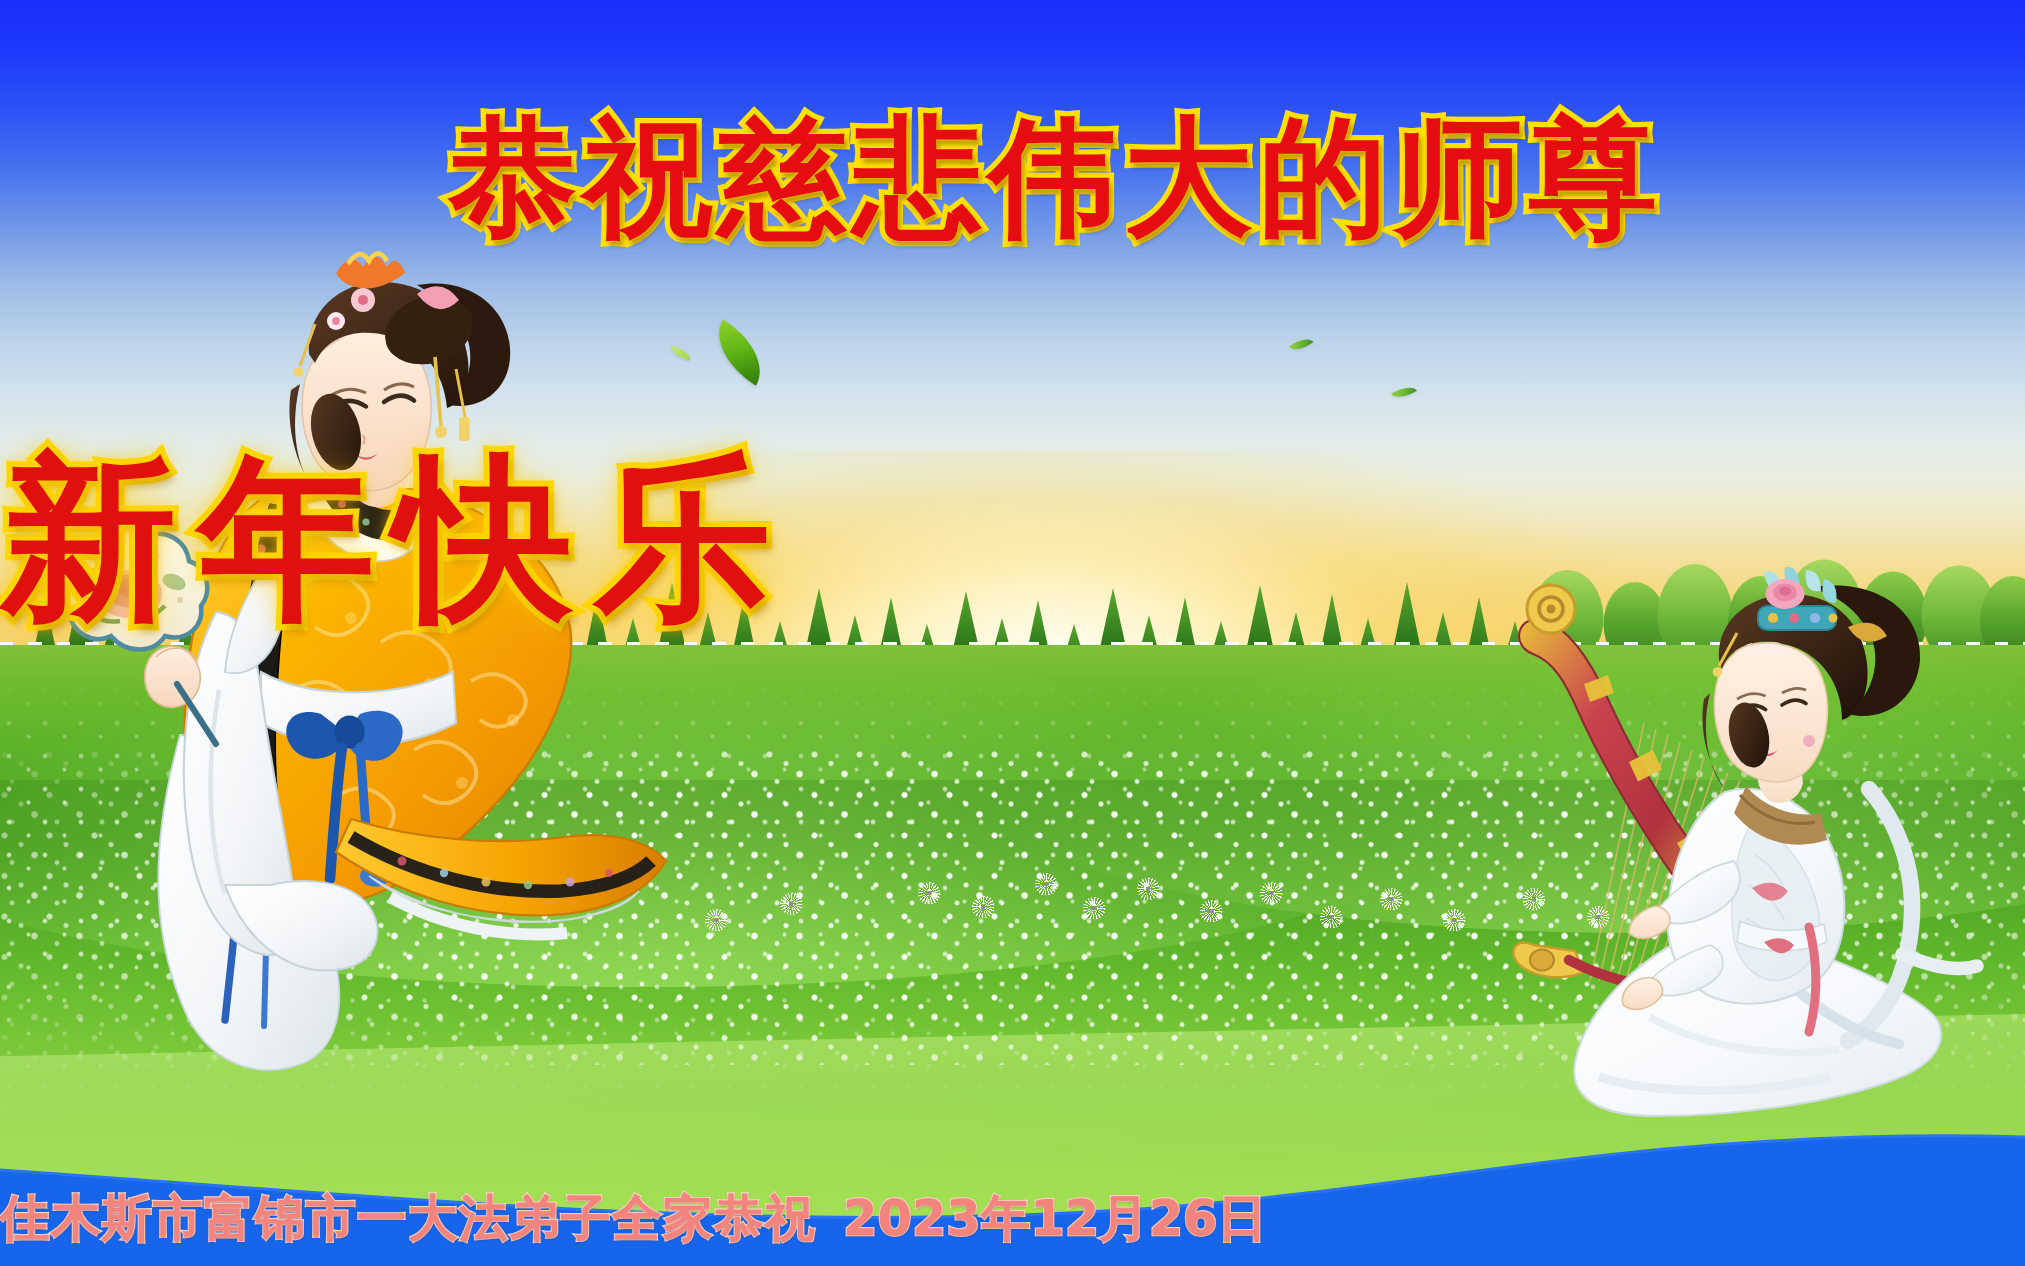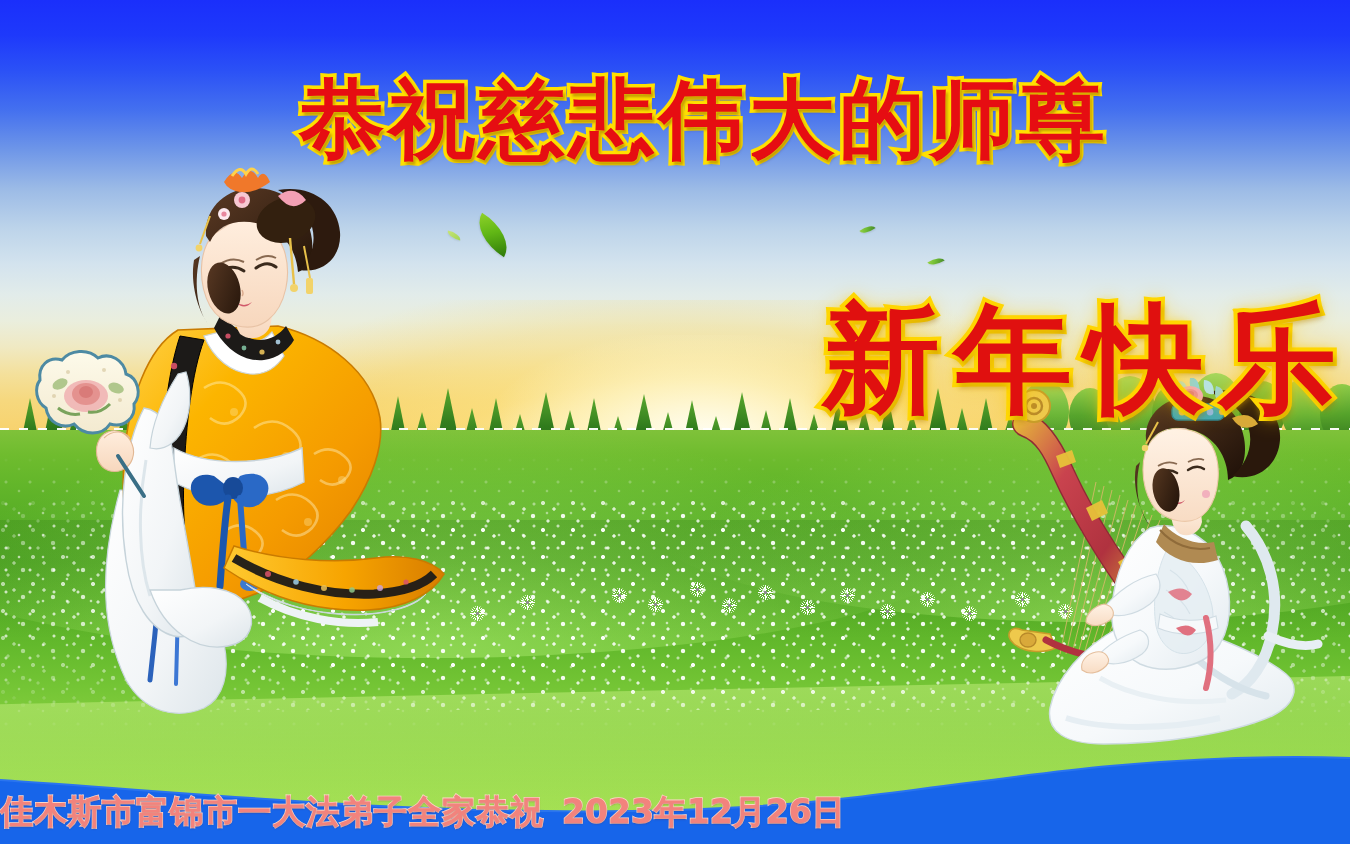--- a/index.html
+++ b/index.html
@@ -191,21 +191,21 @@
     -webkit-text-stroke:7px #ffe000;
     paint-order:stroke fill;
     text-shadow:
       0 0 2px #ffe000,
       2px 3px 3px rgba(70,20,0,.35);
     white-space:nowrap;
     padding-left:29px;
   }
   .subline{
     position:absolute;left:0;top:300px;width:1350px;
-    text-align:right;
+    text-align:left;
     font-family:"DejaVu Sans","Liberation Sans",sans-serif;
     font-weight:bold;
     font-size:118px;
     line-height:1;
     letter-spacing:14px;
     color:#e0100f;
     -webkit-text-stroke:8px #ffd900;
     paint-order:stroke fill;
     text-shadow:
       0 0 10px rgba(255,215,0,.95),

